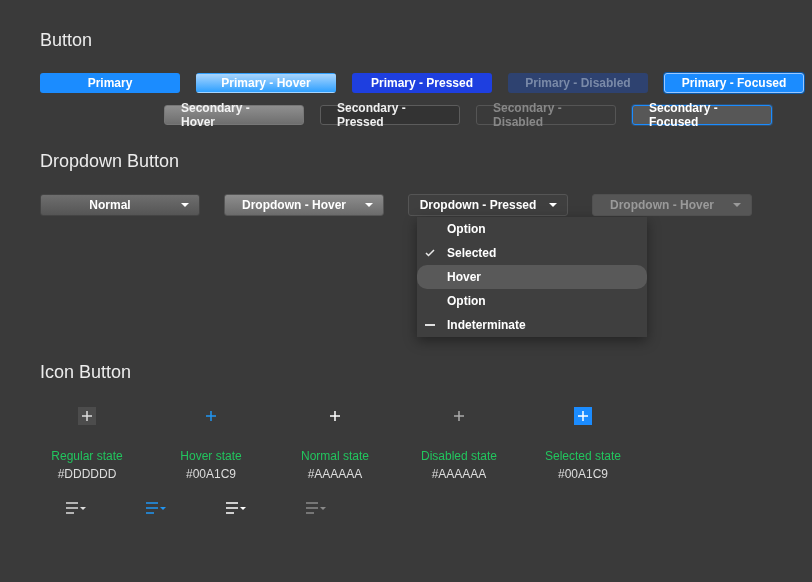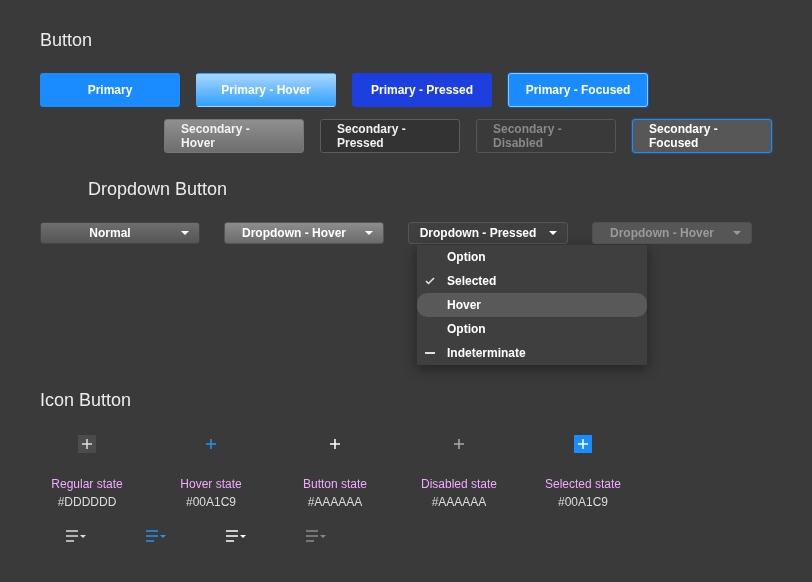--- a/index.html
+++ b/index.html
@@ -17,21 +17,21 @@
       font-size: 18px;
       margin-bottom: 22px;
       color: #ececec;
     }
     .row {
       display: flex;
       gap: 16px;
       margin-bottom: 12px;
     }
     .btn {
-      height: 34px;
+      height: 20px;
       min-width: 140px;
       font-size: 12px;
       border-radius: 3px;
       border: 1px solid transparent;
       font-weight: 600;
       display: inline-flex;
       align-items: center;
       justify-content: center;
       padding: 0 16px;
     }
@@ -81,36 +81,37 @@
       width:18px; height:18px; display:flex; align-items:center; justify-content:center;
       margin-bottom:24px;
     }
     .ib-reg { background:#4c4c4c; }
     .ib-reg svg path { stroke:#ddd; }
     .ib-hover svg path { stroke:#2196f3; }
     .ib-pressed svg path { stroke:#fff; }
     .ib-disabled svg path { stroke:#aaa; }
     .ib-selected { background:#1b8cff; }
     .ib-selected svg path { stroke:#fff; }
-    .label { font-size:12px; text-align:center; margin-bottom:4px; color:#f0abfc; }
+    .label { font-size:12px; text-align:center; margin-bottom:4px; color:#22c55e; }
     .hex { font-size:12px; text-align:center; color:#ddd; }
 
     .list-row { display:flex; gap:60px; margin-top:20px; padding-left:26px; }
     .list-icon { display:flex; align-items:center; }
     .spacer-secondary { width: 140px; }
-    .section-dd { margin-top: 26px; margin-left: 48px; }
+    .section-dd { margin-top: 26px; }
   </style>
 </head>
 <body>
 
 <h2>Button</h2>
 <div class="row">
   <div class="btn primary">Primary</div>
   <div class="btn primary-hover">Primary - Hover</div>
   <div class="btn primary-pressed">Primary - Pressed</div>
+  <div class="btn primary-disabled">Primary - Disabled</div>
   <div class="btn primary-focused">Primary - Focused</div>
 </div>
 <div class="row">
   <div class="spacer-secondary"></div>
   <div class="btn secondary-hover">Secondary - Hover</div>
   <div class="btn secondary-pressed">Secondary - Pressed</div>
   <div class="btn secondary-disabled">Secondary - Disabled</div>
   <div class="btn secondary-focused">Secondary - Focused</div>
 </div>
 
@@ -195,21 +196,21 @@
     </div>
     <div class="label">Hover state</div>
     <div class="hex">#00A1C9</div>
   </div>
   <div class="icon-col">
     <div class="iconbox ib-pressed">
       <svg width="12" height="12" viewBox="0 0 12 12">
             <path d="M6 1 V11 M1 6 H11" stroke-width="1.5" fill="none"></path>
           </svg>
     </div>
-    <div class="label">Button state</div>
+    <div class="label">Normal state</div>
     <div class="hex">#AAAAAA</div>
   </div>
   <div class="icon-col">
     <div class="iconbox ib-disabled">
       <svg width="12" height="12" viewBox="0 0 12 12">
             <path d="M6 1 V11 M1 6 H11" stroke-width="1.5" fill="none"></path>
           </svg>
     </div>
     <div class="label">Disabled state</div>
     <div class="hex">#AAAAAA</div>

